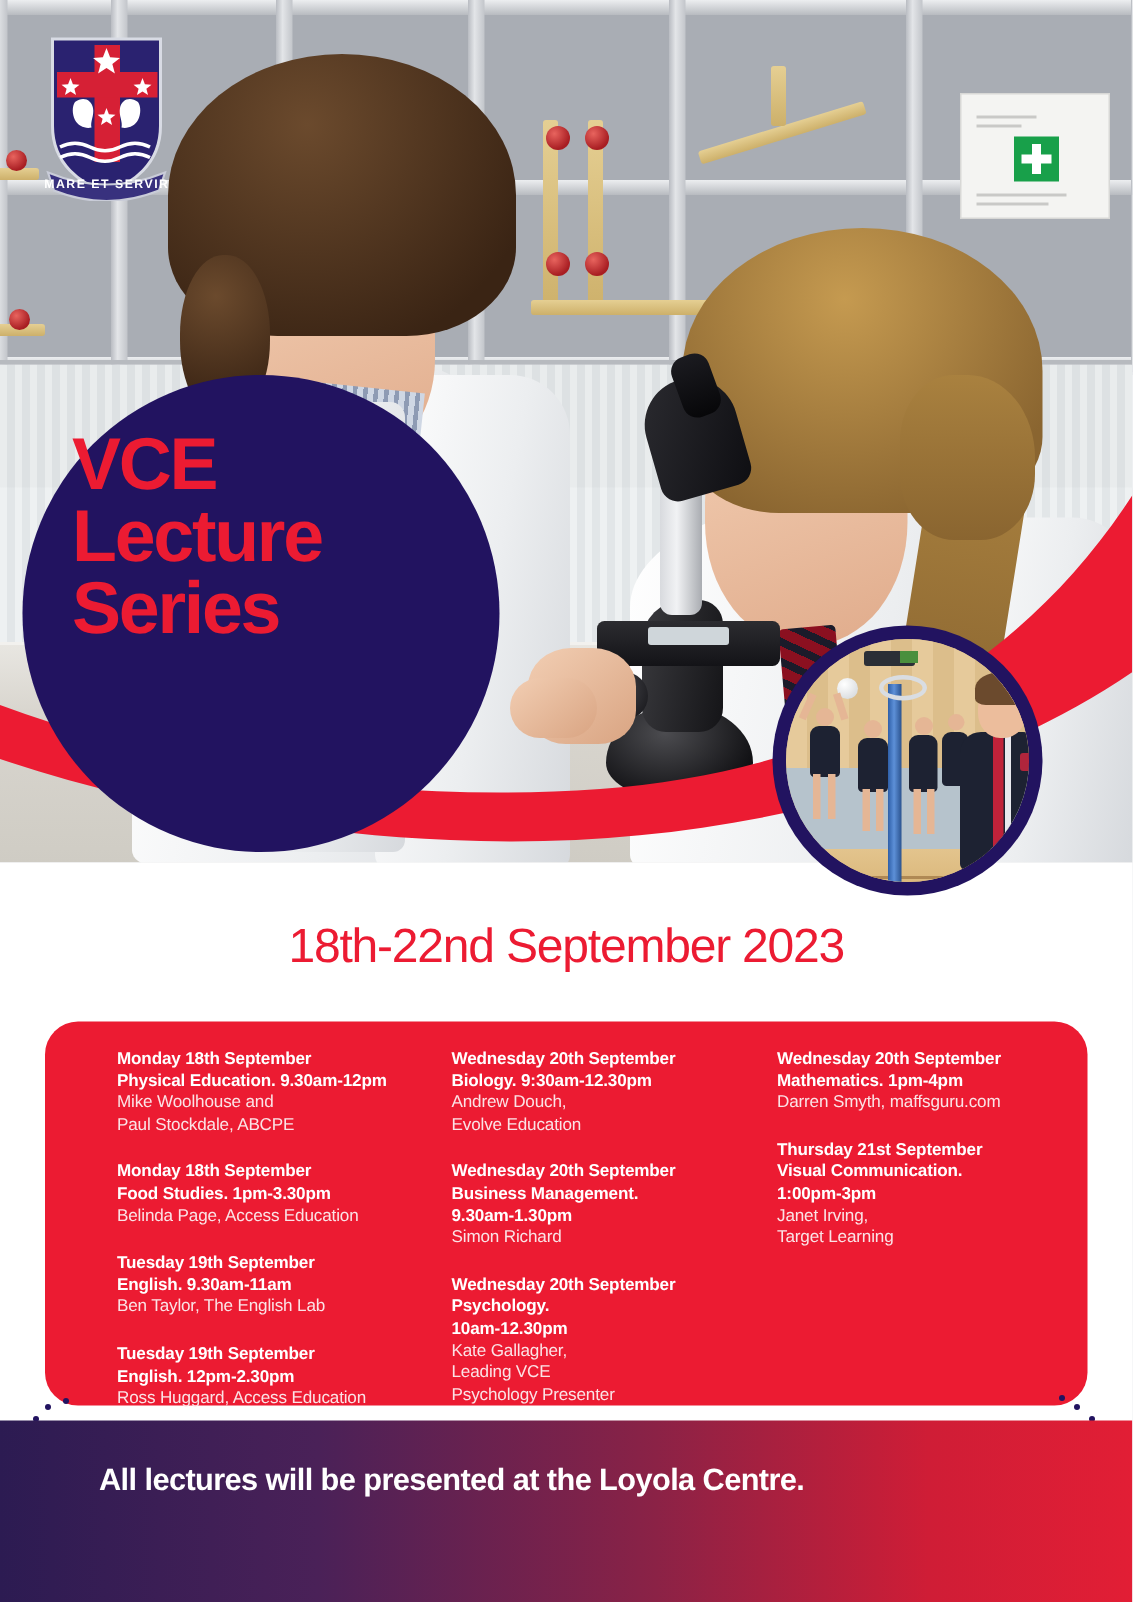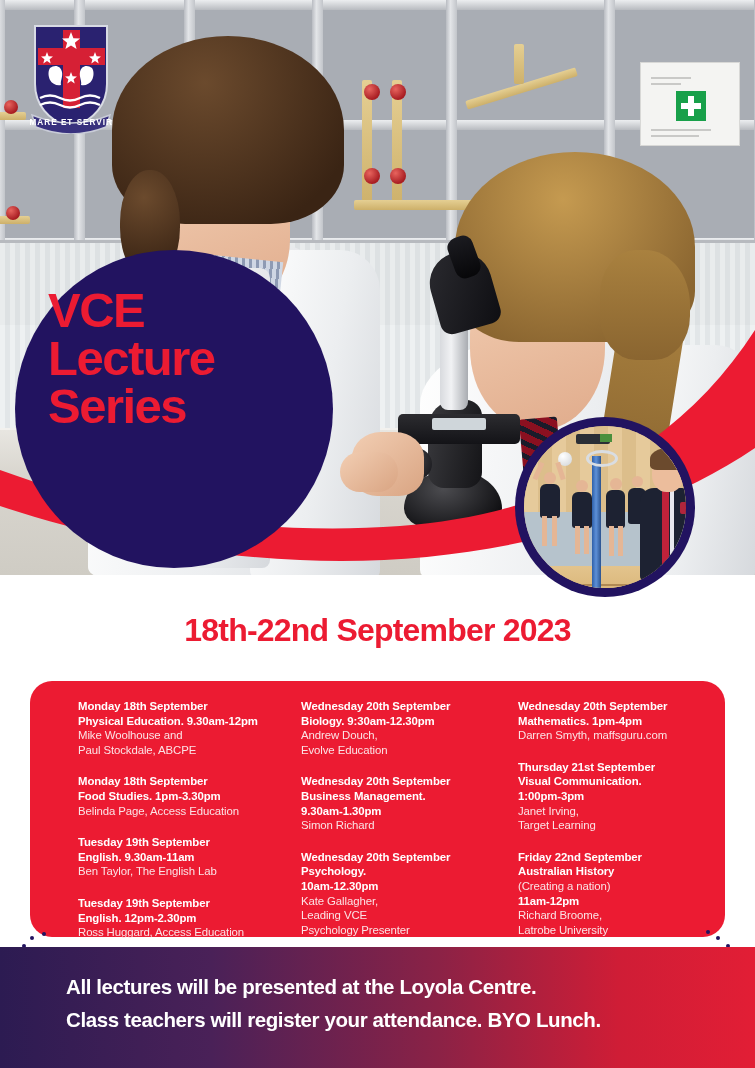--- a/index.html
+++ b/index.html
@@ -243,21 +243,21 @@
     width: 82px; height: 112px;
   }
 
   
   .date-heading {
     position: absolute;
     left: 0; top: 612px;
     width: 755px;
     text-align: center;
     font-size: 32px;
-    font-weight: 700;
+    font-weight: 400;
     letter-spacing: -.8px;
     color: #ec1b32;
   }
   .sub-heading {
     position: absolute;
     left: 0; top: 648px;
     width: 755px;
     text-align: center;
     font-size: 20px;
     font-weight: 800;
@@ -550,43 +550,34 @@
           <div class="bold-line">Mathematics. 1pm-4pm</div>
           <div class="light-line">Darren Smyth, maffsguru.com</div>
         </div>
         <div class="sched-item">
           <div class="bold-line">Thursday 21st September</div>
           <div class="bold-line">Visual Communication.</div>
           <div class="bold-line">1:00pm-3pm</div>
           <div class="light-line">Janet Irving,</div>
           <div class="light-line">Target Learning</div>
         </div>
-        <div class="sched-item">
-          <div class="bold-line">Friday 22nd September</div>
-          <div class="bold-line">Australian History</div>
-          <div class="light-line">(Creating a nation)</div>
-          <div class="bold-line">11am-12pm</div>
-          <div class="light-line">Richard Broome,</div>
-          <div class="light-line">Latrobe University</div>
-        </div>
       </div>
     </div>
 
   <div>
     <div class="dot" style="left:30px;top:936px;"></div>
     <div class="dot" style="left:22px;top:944px;"></div>
     <div class="dot" style="left:14px;top:952px;"></div>
     <div class="dot" style="left:6px;top:960px;"></div>
     <div class="dot" style="left:42px;top:932px;"></div>
   </div>
   <div>
     <div class="dot" style="left:716px;top:936px;"></div>
     <div class="dot" style="left:726px;top:944px;"></div>
     <div class="dot" style="left:736px;top:952px;"></div>
     <div class="dot" style="left:746px;top:960px;"></div>
     <div class="dot" style="left:706px;top:930px;"></div>
   </div>
 
   <div class="bottom-bar"></div>
   <div class="bottom-line l1">All lectures will be presented at the Loyola Centre.</div>
-  <div class="bottom-line l2">Class teachers will register your attendance. BYO Lunch.</div>
 
 </div>
 
 </body></html>

